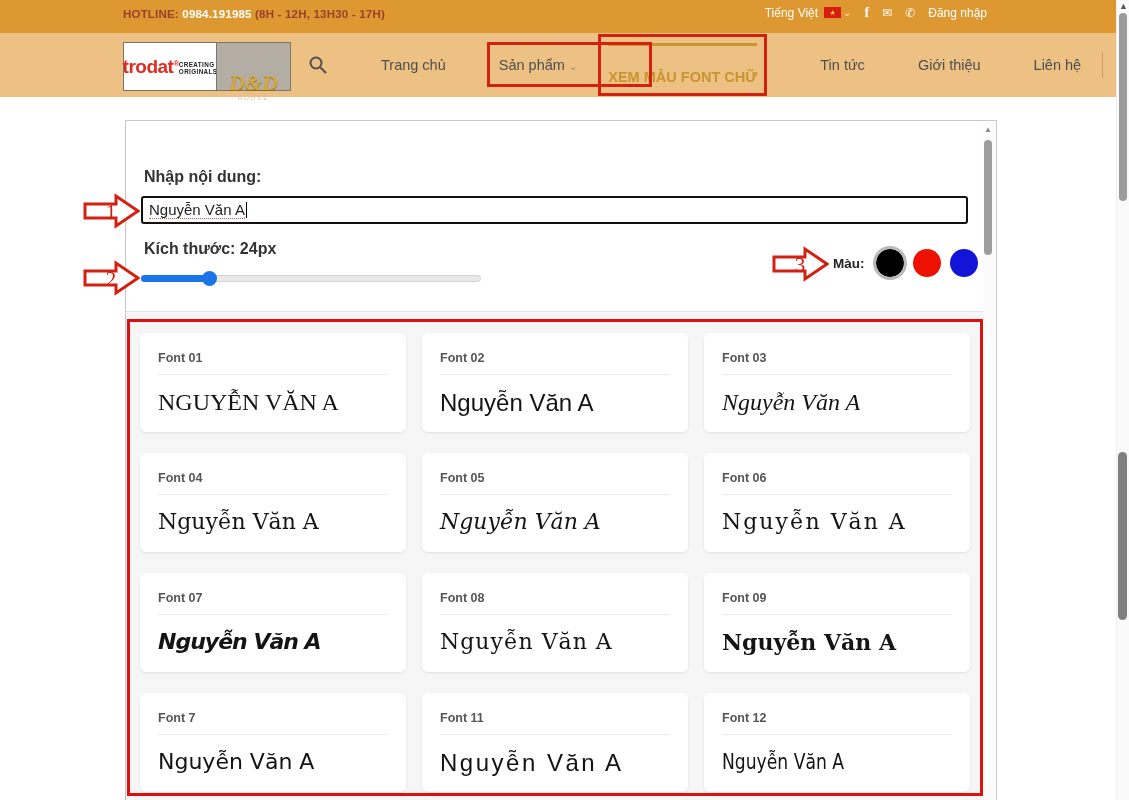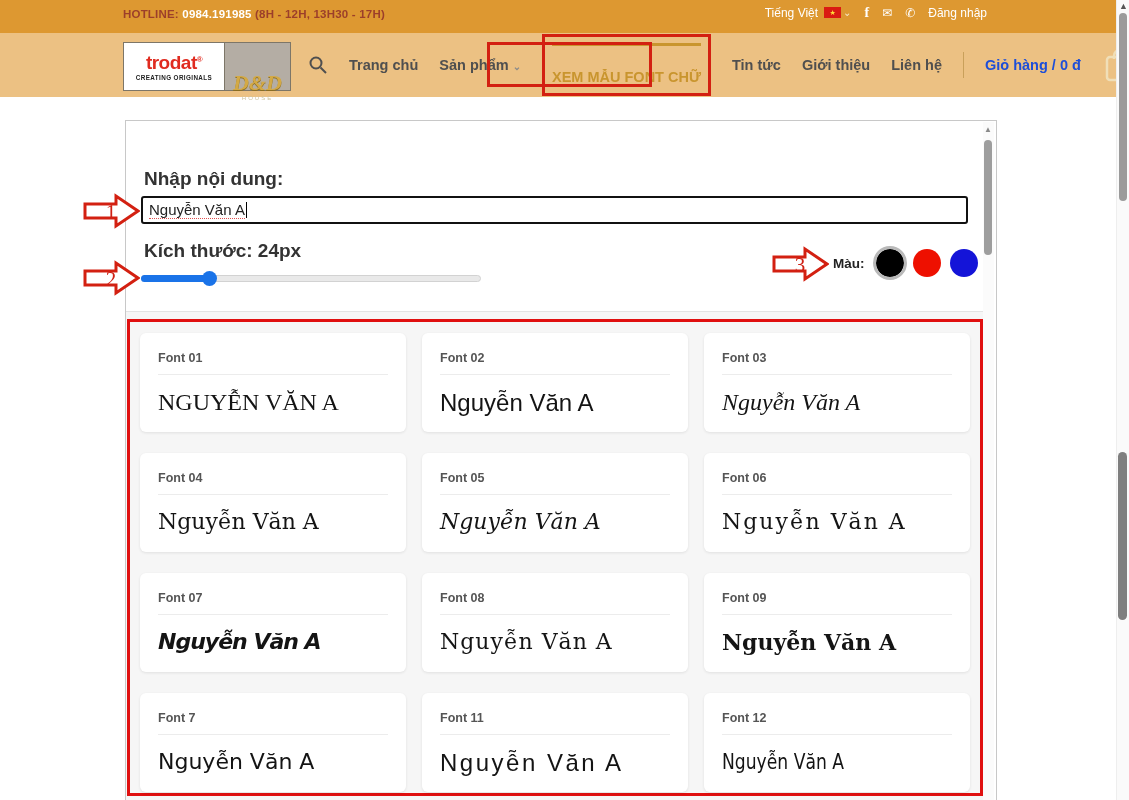--- a/index.html
+++ b/index.html
@@ -12,41 +12,41 @@
   .hotline{position:absolute;left:123px;top:8px;font-size:11.5px;font-weight:bold;color:#9c3f2a;letter-spacing:.2px;}
   .hotline .num{color:#ffffff;}
   .topbar-right{position:absolute;right:142px;top:0;height:25px;display:flex;align-items:center;gap:13px;color:#fff;font-size:12px;}
   .flag{width:17px;height:11px;background:#da1b12;display:flex;align-items:center;justify-content:center;color:#ffe23a;font-size:7px;line-height:1;}
   .chev{color:#f7e7c8;font-size:10px;margin-left:-4px;}
   .tb-icon{color:#fff;font-size:12px;}
   .fb{font-family:"Liberation Serif",serif;font-weight:bold;font-size:14px;}
   
   .navbar{position:absolute;left:0;top:33px;width:1129px;height:64px;background:#ecc183;}
   .logo{position:absolute;left:123px;top:9px;width:166px;height:47px;border:1px solid #7d7668;display:flex;}
-  .logo-left{width:100px;background:#fff;display:flex;flex-direction:column;align-items:center;justify-content:center;}
+  .logo-left{width:92px;background:#fff;display:flex;flex-direction:row;align-items:center;justify-content:center;}
   .logo-trodat{color:#e02b20;font-weight:bold;font-size:19px;line-height:1;letter-spacing:-.5px;}
   .logo-reg{font-size:8px;vertical-align:super;}
   .logo-tag{font-size:6.3px;color:#222;font-weight:bold;letter-spacing:.4px;margin-top:2px;}
   .logo-right{flex:1;background:#b4ada4;border-left:1px solid #7d7668;display:flex;flex-direction:column;align-items:center;justify-content:center;}
   .logo-dd{font-family:"Liberation Serif",serif;font-style:italic;font-weight:bold;font-size:22px;color:#d3a945;text-shadow:0 1px 0 #8a6d22;line-height:1;margin-top:40px;}
   .logo-house{font-size:6px;color:#cfc49f;letter-spacing:2px;margin-top:1px;}
   .nav-menu{position:absolute;left:308px;top:0;height:64px;display:flex;align-items:center;gap:21px;}
-  .nav-item{color:#4f4f4f;font-size:14.5px;font-weight:bold;white-space:nowrap;}
+  .nav-item{color:#4f4f4f;font-size:14.5px;font-weight:normal;white-space:nowrap;margin-left:32px;}
   .nav-item .chev2{font-size:10px;color:#8a8a8a;}
   .search-btn{width:20px;height:20px;}
   .hl-box{border:3px solid #d32011;padding:6px 7px 8px 7px;}
   .hl-inner{display:block;color:#c9952e;border-top:3px solid #c9952e;padding-top:23px;font-size:14.5px;font-weight:bold;white-space:nowrap;}
   .nav-divider{width:1px;height:26px;background:#c9a05a;}
   .cart-label{color:#1d4ed8;font-size:14.5px;font-weight:bold;white-space:nowrap;}
   .bag{position:relative;width:36px;height:36px;}
   .bag-count{position:absolute;left:0;top:12px;width:36px;text-align:center;color:#f3e2bd;font-size:13px;font-weight:bold;}
   
   .panel{position:absolute;left:125px;top:120px;width:870px;height:680px;background:#fff;border:1px solid #c8c8c8;border-bottom:none;}
   .panel-title{position:absolute;left:0;top:21px;width:100%;text-align:center;font-size:17px;font-weight:bold;color:#1f1f1f;}
-  .fld-label{position:absolute;font-size:19px;font-weight:bold;color:#333;}
+  .fld-label{position:absolute;font-size:16px;font-weight:bold;color:#333;}
   .text-input{position:absolute;left:15px;top:75px;width:817px;height:24px;border:2px solid #111;border-radius:3px;background:#fff;display:flex;align-items:center;padding-left:6px;font-size:15px;color:#222;}
   .squiggle{border-bottom:1px dotted #e05050;}
   .caret{display:inline-block;width:1px;height:16px;background:#000;margin-left:1px;}
   .slider{position:absolute;left:15px;top:150px;width:340px;height:15px;}
   .slider-track{position:absolute;left:0;top:4px;width:100%;height:7px;background:#e9e9e9;border:1px solid #d2d2d2;border-radius:5px;box-sizing:border-box;}
   .slider-fill{position:absolute;left:0;top:4px;height:7px;background:#1a73e8;border-radius:5px;}
   .slider-thumb{position:absolute;top:0;width:15px;height:15px;border-radius:50%;background:#1a73e8;}
   .color-row{position:absolute;left:707px;top:128px;display:flex;align-items:center;gap:9px;}
   .color-label{font-size:13.5px;font-weight:bold;color:#222;margin-right:2px;}
   .swatch{width:28px;height:28px;border-radius:50%;}

